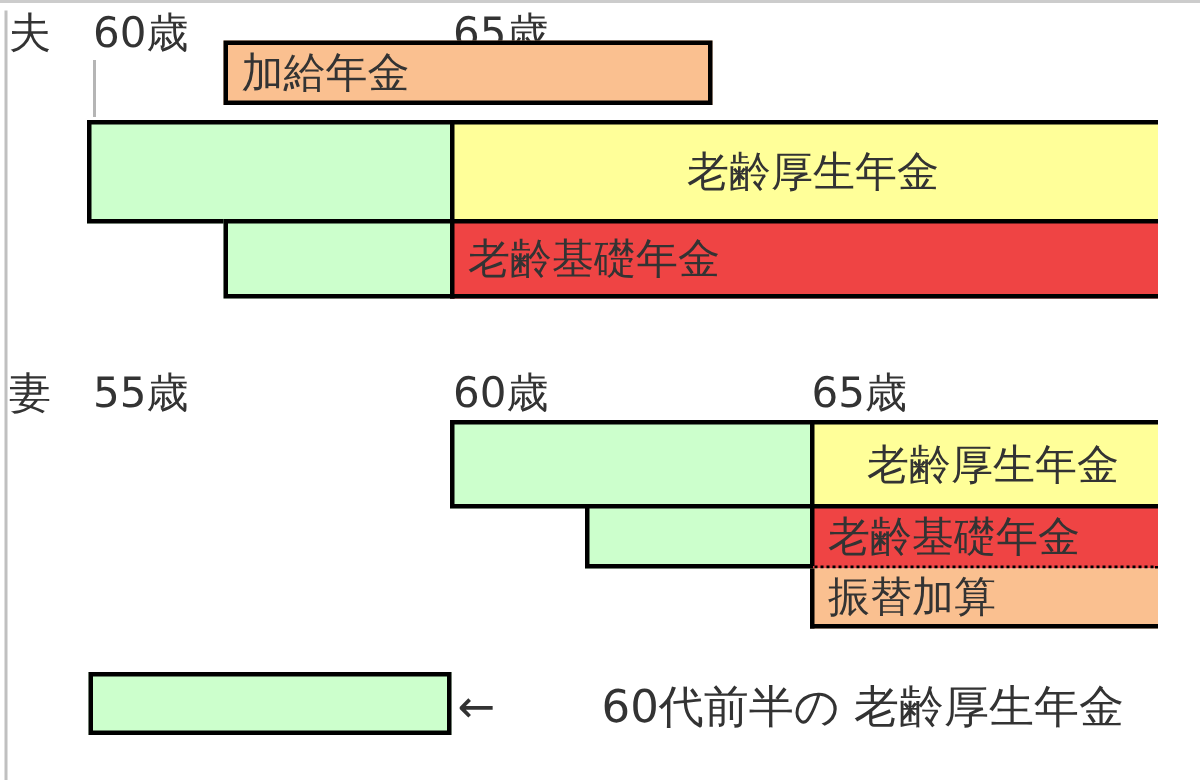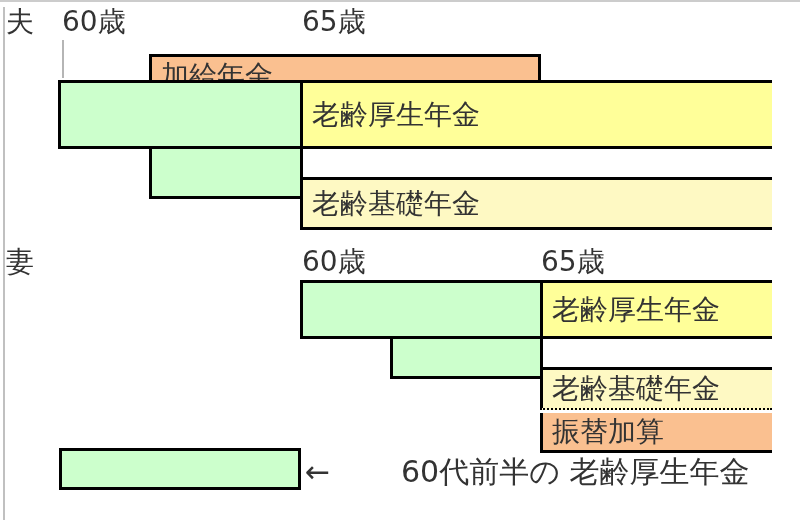--- a/index.html
+++ b/index.html
@@ -8,55 +8,56 @@
     font-family:"DejaVu Sans","Liberation Sans",sans-serif;color:#333333;
   }
   .top-line{position:absolute;left:0;top:0;width:800px;height:2px;background:#cccccc;}
   .left-line{position:absolute;left:3px;top:7px;width:2px;height:513px;background:#c0c0c0;}
   .txt{position:absolute;font-size:28px;line-height:1.1;white-space:nowrap;}
   .big{font-size:30px;}
   .tick{position:absolute;width:2px;background:#b5b5b5;}
   .bar{position:absolute;box-sizing:border-box;border:3px solid #000;display:flex;align-items:center;}
   .bar-label{font-size:28px;padding-left:9px;white-space:nowrap;color:#333333;}
   .open-right{border-right:0 !important;}
-  .no-top{border-top:0 !important;margin-top:34px;}
+  .no-top{border-top:0 !important;}
   .dotted-bottom{border-bottom:2px dotted #000 !important;}
   .green{background:#ccffcc;}
-  .yellow{background:#ffff99;}
-  .cyan{background:#fef9c3;margin-top:31px;}
+  .yellow{background:#ffff99;justify-content:center;}
+  .cyan{background:#ef4444;}
   .orange{background:#fac090;}
 </style>
 </head>
 <body>
 
 <div class="stage">
 
   <div class="top-line"></div>
   <div class="left-line"></div>
 
   <div class="txt" style="left:6px;top:7px">夫</div>
   <div class="txt" style="left:62px;top:7px">60歳</div>
   <div class="txt" style="left:302px;top:7px">65歳</div>
   <div class="tick" style="left:62px;top:40px;height:38px"></div>
 
-  <div class="bar orange" style="left:149px;top:54px;width:392px;height:43px">
+  <div class="bar orange" style="left:149px;top:27px;width:326px;height:43px">
     <span class="bar-label">加給年金</span>
   </div>
 
   <div class="bar green" style="left:58px;top:80px;width:245px;height:69px"></div>
   <div class="bar yellow open-right" style="left:300px;top:80px;width:472px;height:69px">
     <span class="bar-label">老齢厚生年金</span>
   </div>
 
   <div class="bar green" style="left:149px;top:146px;width:154px;height:53px"></div>
   <div class="bar cyan open-right" style="left:300px;top:146px;width:472px;height:53px">
     <span class="bar-label">老齢基礎年金</span>
   </div>
 
   <div class="txt" style="left:6px;top:247px">妻</div>
+  <div class="txt" style="left:62px;top:247px">55歳</div>
   <div class="txt" style="left:302px;top:247px">60歳</div>
   <div class="txt" style="left:541px;top:247px">65歳</div>
 
   <div class="bar green" style="left:300px;top:280px;width:243px;height:59px"></div>
   <div class="bar yellow open-right" style="left:540px;top:280px;width:232px;height:59px">
     <span class="bar-label">老齢厚生年金</span>
   </div>
 
   <div class="bar green" style="left:390px;top:336px;width:153px;height:43px"></div>
   <div class="bar cyan open-right dotted-bottom" style="left:540px;top:336px;width:232px;height:43px">

